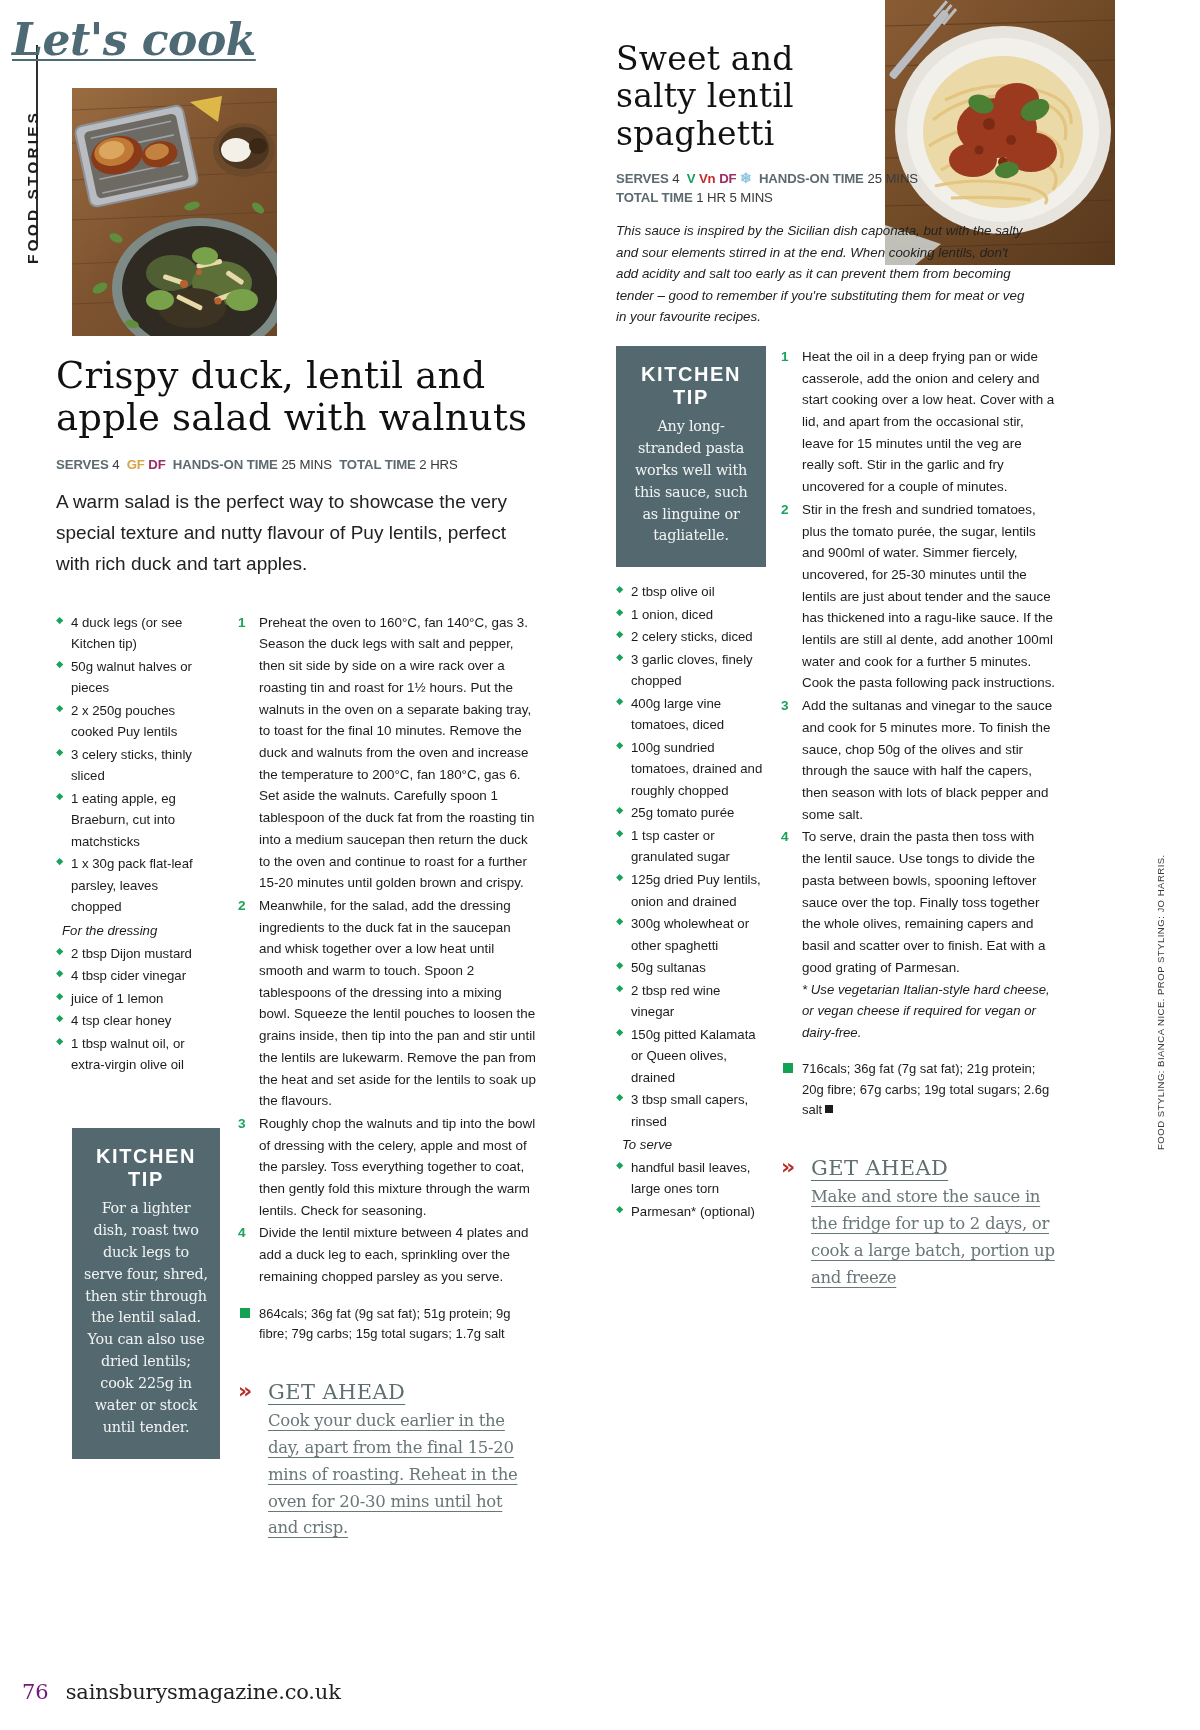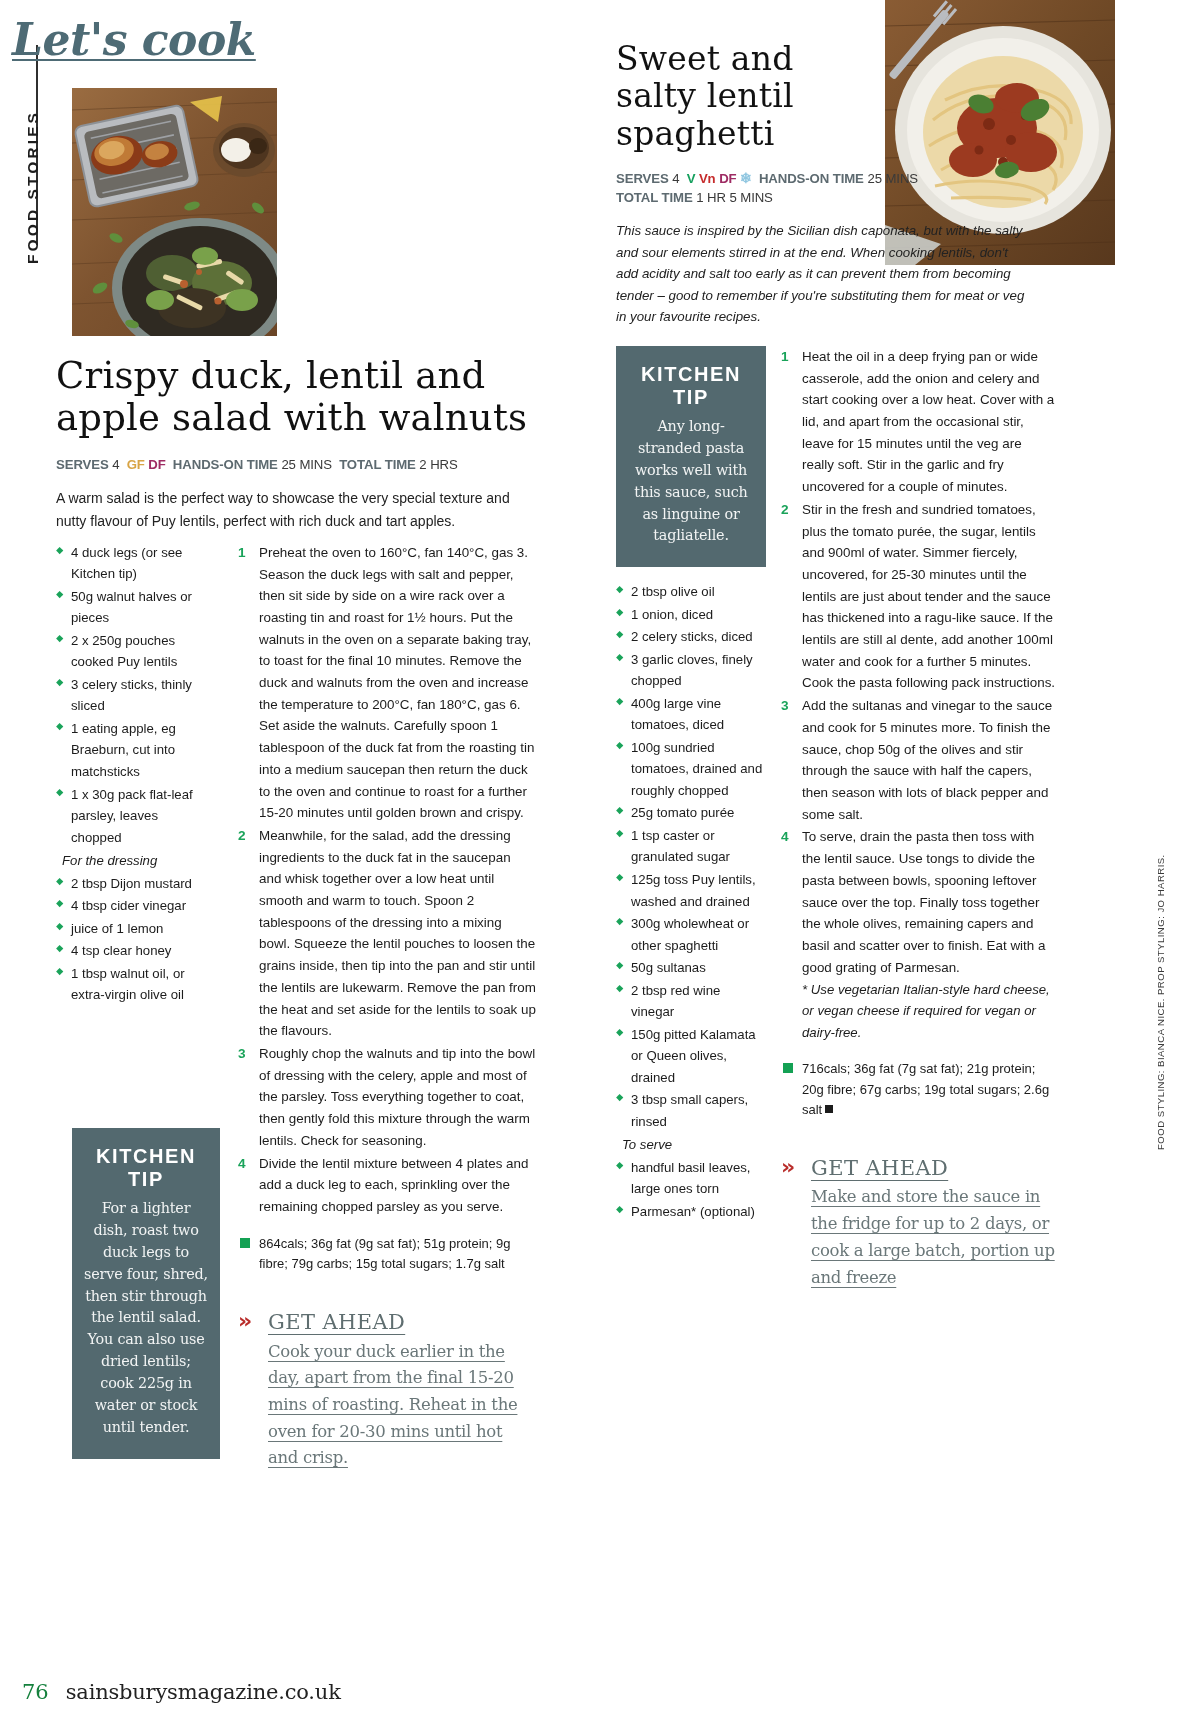--- a/index.html
+++ b/index.html
@@ -76,22 +76,22 @@
   }
   .meta .val { font-weight:400; color:#3a3a3a; }
   .badge-gf { color:#d8a445; font-weight:800; }
   .badge-df { color:#9e2b63; font-weight:800; }
   .badge-v  { color:#16a05e; font-weight:800; }
   .badge-vn { color:#c62b2b; font-weight:800; }
   .badge-snow { color:#8fc6e0; font-weight:700; font-size:14px; }
 
   
   .intro {
-    font-size:14px; line-height:1.62; color:#222;
-    margin:0 0 9px 0;
+    font-size:19px; line-height:1.62; color:#222;
+    margin:0 0 32px 0;
   }
 
   
   .body-cols { display:flex; gap:32px; }
   .ing-col    { width:150px; flex:none; }
   .method-col { flex:1; }
 
   
   ul.ing { list-style:none; margin:0; padding:0; }
   ul.ing li {
@@ -187,21 +187,21 @@
   
   .credits {
     position:absolute; left:1155px; top:1150px;
     transform:rotate(-90deg); transform-origin:left top;
     font-size:9.6px; letter-spacing:0.45px; color:#3a3a3a;
     white-space:nowrap;
   }
 
   
   .footer { position:absolute; left:22px; bottom:26px; display:flex; align-items:baseline; gap:17px; }
-  .folio  { font-family:"DejaVu Serif", serif; font-size:21px; color:#15803d; }
+  .folio  { font-family:"DejaVu Serif", serif; font-size:21px; color:#701a75; }
   .site   { font-family:"DejaVu Serif", serif; font-size:21px; color:#222; letter-spacing:-0.2px; }
 
   
   .right-intro { font-size:13.3px; line-height:1.62; color:#222; margin:0 0 18px 0; width:410px;font-style:italic; }
   .right-body { display:flex; gap:15px; }
   .r-ing { width:150px; flex:none; }
   .r-method { flex:1; }
 </style>
 </head>
 <body>
@@ -449,21 +449,21 @@
         </div>
         <ul class="ing" id="ing-right">
             <li>2 tbsp olive oil</li>
             <li>1 onion, diced</li>
             <li>2 celery sticks, diced</li>
             <li>3 garlic cloves, finely chopped</li>
             <li>400g large vine tomatoes, diced</li>
             <li>100g sundried tomatoes, drained and roughly chopped</li>
             <li>25g tomato purée</li>
             <li>1 tsp caster or granulated sugar</li>
-            <li>125g toss Puy lentils, washed and drained</li>
+            <li>125g dried Puy lentils, onion and drained</li>
             <li>300g wholewheat or other spaghetti</li>
             <li>50g sultanas</li>
             <li>2 tbsp red wine vinegar</li>
             <li>150g pitted Kalamata or Queen olives, drained</li>
             <li>3 tbsp small capers, rinsed</li>
           </ul>
         <div class="ing-sub">To serve</div>
         <ul class="ing" id="serve-right">
             <li>handful basil leaves, large ones torn</li>
             <li>Parmesan* (optional)</li>

